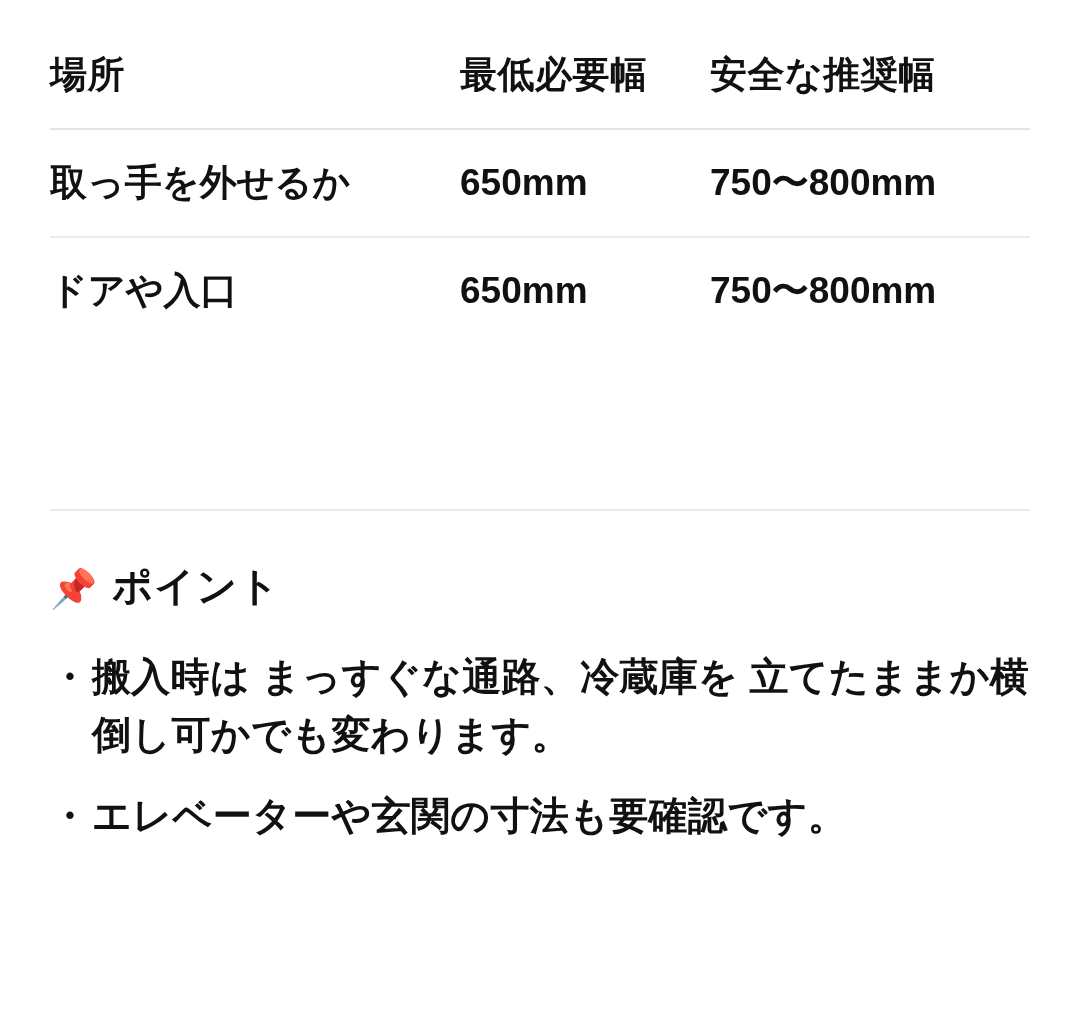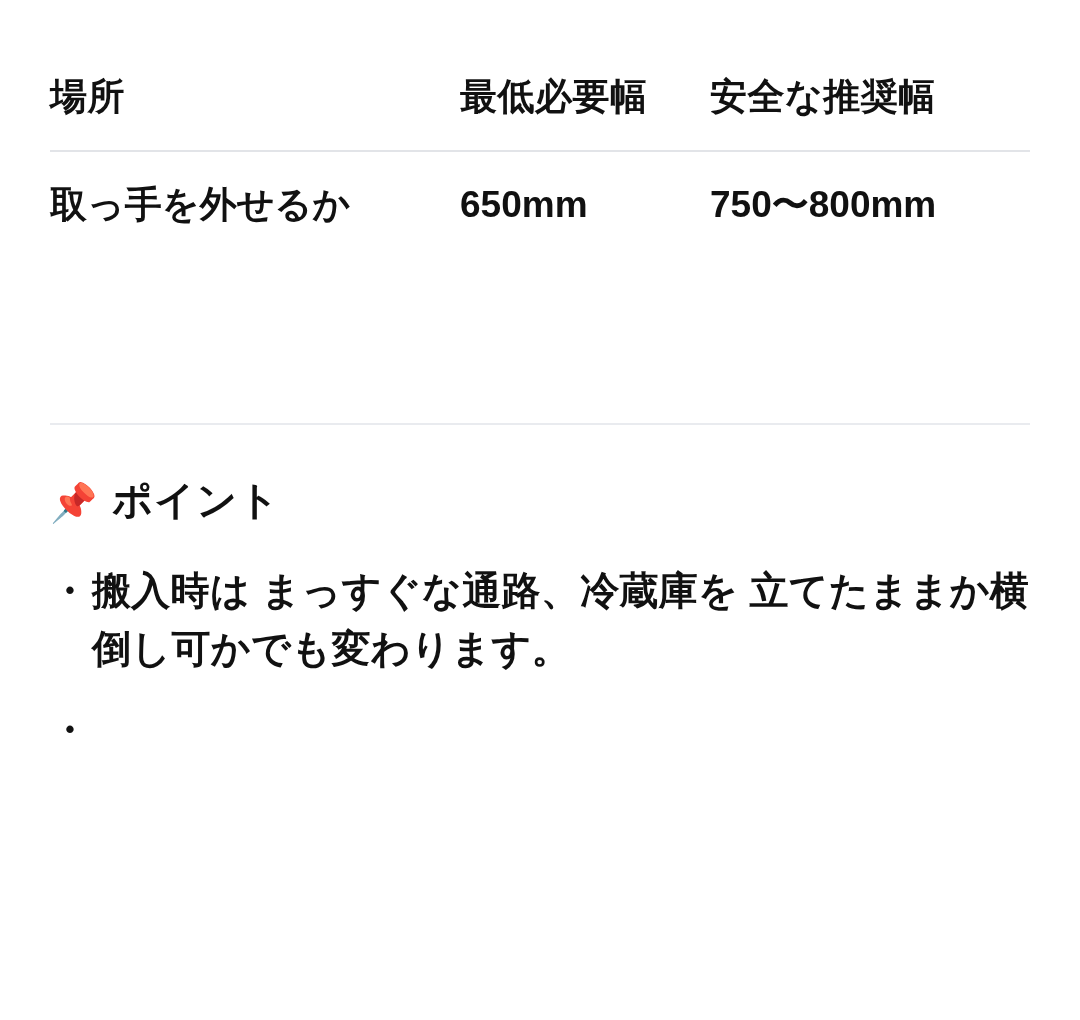--- a/index.html
+++ b/index.html
@@ -11,21 +11,21 @@
     height: 1020px;
     background: #ffffff;
     font-family: "Liberation Sans", "DejaVu Sans", sans-serif;
     color: #111111;
     overflow: hidden;
   }
   .page {
     box-sizing: border-box;
     width: 1080px;
     height: 1020px;
-    padding: 62px 50px 0 50px;
+    padding: 40px 50px 0 50px;
     position: relative;
   }
 
   
   table.spec {
     width: 980px;
     border-collapse: collapse;
     table-layout: fixed;
   }
   table.spec col.c1 { width: 410px; }
@@ -127,35 +127,41 @@
         <th>最低必要幅</th>
         <th>安全な推奨幅</th>
       </tr>
     </thead>
     <tbody>
       <tr>
         <td>取っ手を外せるか</td>
         <td>650mm</td>
         <td>750〜800mm</td>
       </tr>
+      <tr>
+        <td>ドアや入口</td>
+        <td>650mm</td>
+        <td>750〜800mm</td>
+      </tr>
     </tbody>
   </table>
 
   <div class="section-divider"></div>
 
   <div class="points">
     <div class="points-heading">
       <span class="pin-icon">📌</span>
       <span>ポイント</span>
     </div>
 
     <ul class="bullet-list">
       <li>
         <span class="bullet-mark">・</span>
         <span>搬入時は まっすぐな通路、冷蔵庫を 立てたままか横倒し可かでも変わります。</span>
       </li>
       <li>
         <span class="bullet-mark">・</span>
+        <span>エレベーターや玄関の寸法も要確認です。</span>
       </li>
     </ul>
   </div>
 
 </div>
 
 </body></html>

